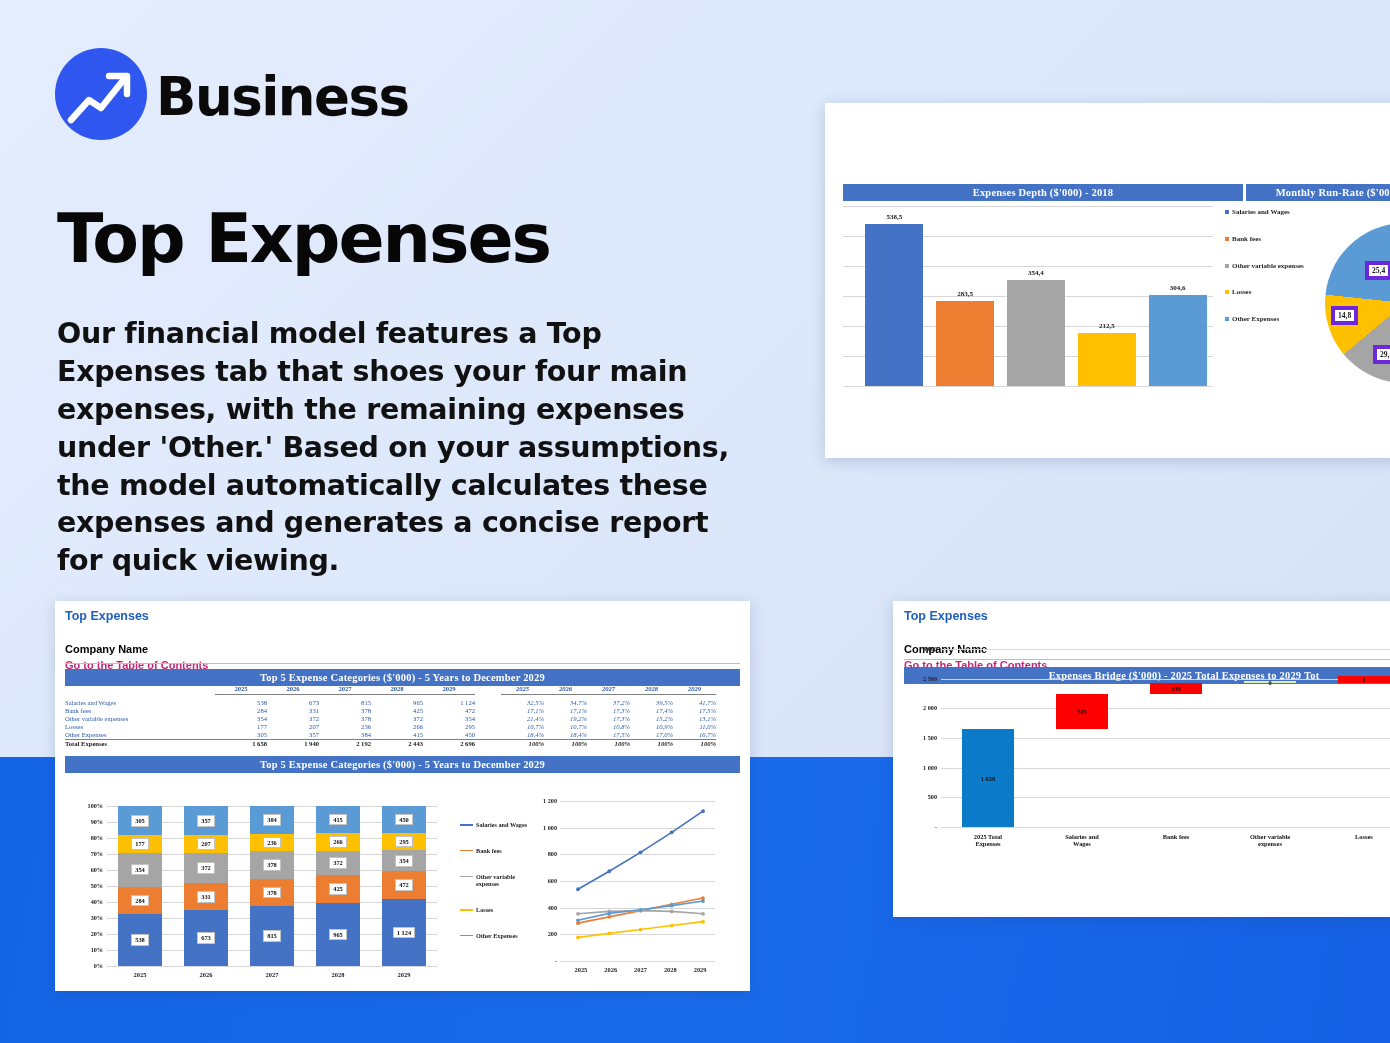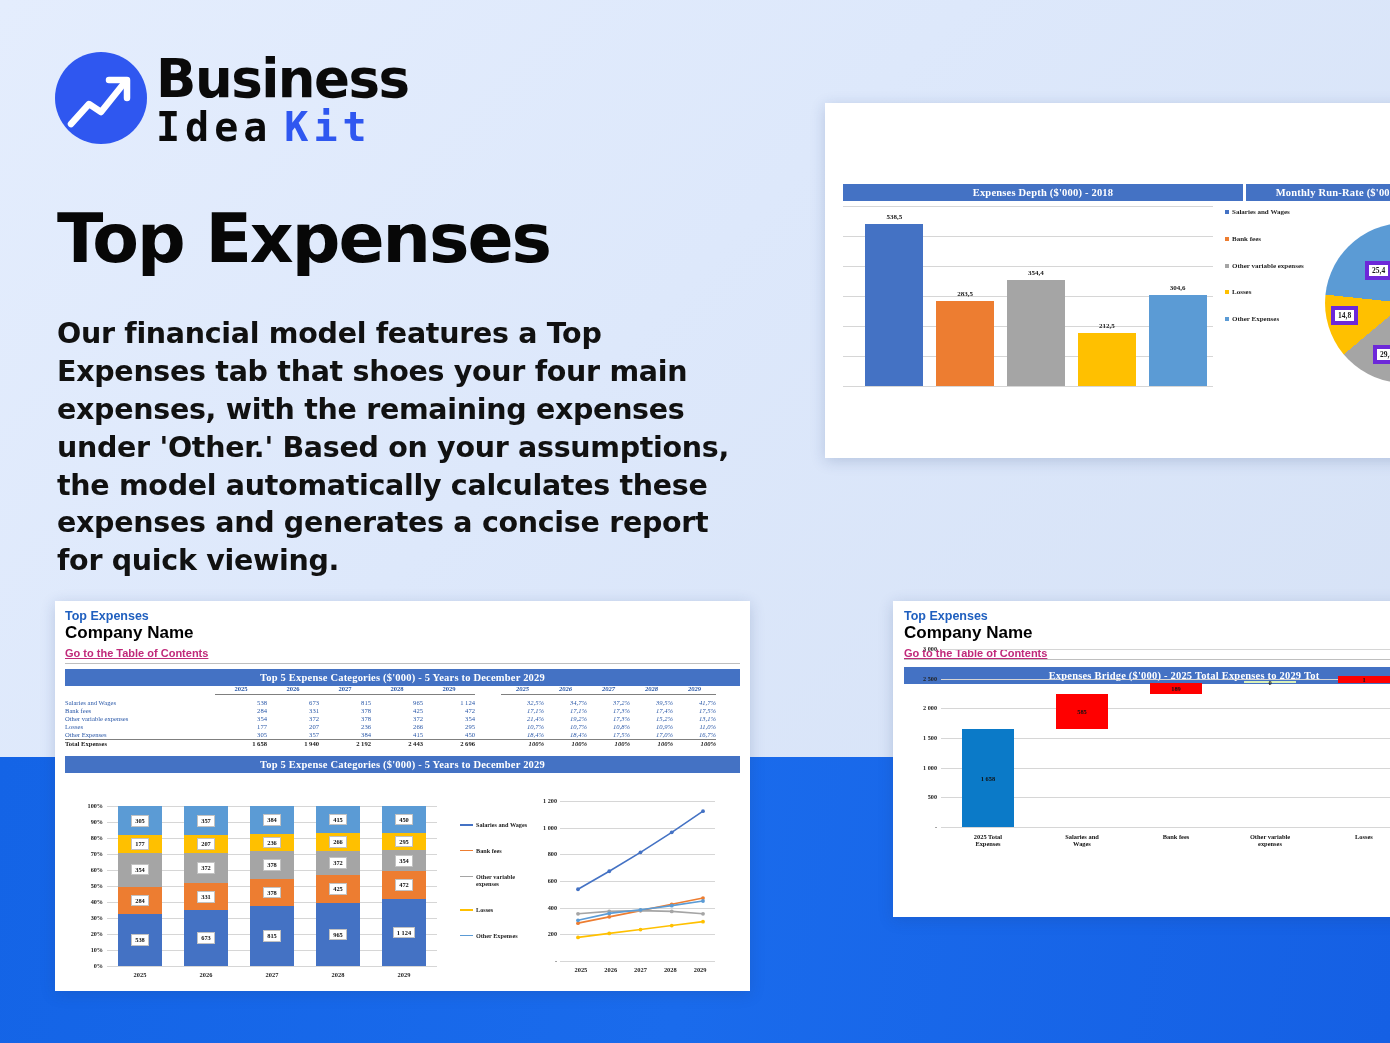--- a/index.html
+++ b/index.html
@@ -95,21 +95,21 @@
   }
   .pie-lbl {
     position:absolute; background:#fff; border:4px solid #6d28d9;
     font-size:7.5px; font-weight:bold; font-family:"Liberation Serif", serif;
     padding:1px 3px; color:#1a1a1a;
   }
 
   
   #panel-bl { left:55px; top:601px; width:695px; height:390px; }
   .sheet-title { color:#1f5fbf; font-weight:bold; font-size:12.5px; font-family:"Liberation Sans", sans-serif; }
-  .sheet-sub { color:#000; font-weight:bold; font-size:17px; }
+  .sheet-sub { color:#000; font-weight:bold; font-size:11px;margin-top:20px; }
   .sheet-link { color:#c0297a; font-size:11px; font-weight:bold; text-decoration:underline; display:inline-block; }
 
   table.fin { border-collapse:collapse; font-family:"Liberation Serif", serif; font-size:6.6px; color:#2a58a8; }
   table.fin td { padding:0 0 1px 0; white-space:nowrap; }
   table.fin td.num { text-align:right; width:52px; }
   table.fin td.pct { text-align:right; width:43px; font-style:italic; }
   table.fin tr.hdr td { font-weight:bold; text-align:center; color:#2a58a8; padding-bottom:2px;}
   table.fin tr.hdr td.num, table.fin tr.hdr td.pct { border-bottom:1.2px solid #7f7f7f; }
   table.fin tr.tot td { font-weight:bold; color:#1a1a1a; border-top:1.2px solid #7f7f7f; font-style:normal;}
   table.fin tr.tot td.pct { font-style:italic; }
@@ -159,24 +159,20 @@
 
 <div id="logo-wrap">
   <div id="logo-mark">
     <svg width="92" height="92" viewBox="0 0 92 92">
       <path d="M16 72 L34 52 L46 60 L70 30" stroke="#ffffff" stroke-width="6.5" fill="none" stroke-linecap="round" stroke-linejoin="round"></path>
       <path d="M54 28 L72 28 L72 46" stroke="#ffffff" stroke-width="6.5" fill="none" stroke-linecap="round" stroke-linejoin="round"></path>
     </svg>
   </div>
   <div id="logo-text">
     <span id="logo-business">Business</span>
-    <div id="logo-row2">
-      <span class="logo-word" id="logo-idea">Idea</span>
-      <span class="logo-word" id="logo-kit">Kit</span>
-    </div>
   </div>
 </div>
 
 <h1 id="headline">Top Expenses</h1>
 <p id="body-copy">Our financial model features a Top Expenses tab that shoes your four main expenses, with the remaining expenses under 'Other.' Based on your assumptions, the model automatically calculates these expenses and generates a concise report for quick viewing.</p>
 
 <div class="panel" id="panel-top">
   <div class="band-row">
     <div class="xl-band band-a">Expenses Depth ($'000) - 2018</div>
     <div class="xl-band band-b">Monthly Run-Rate ($'000</div>

